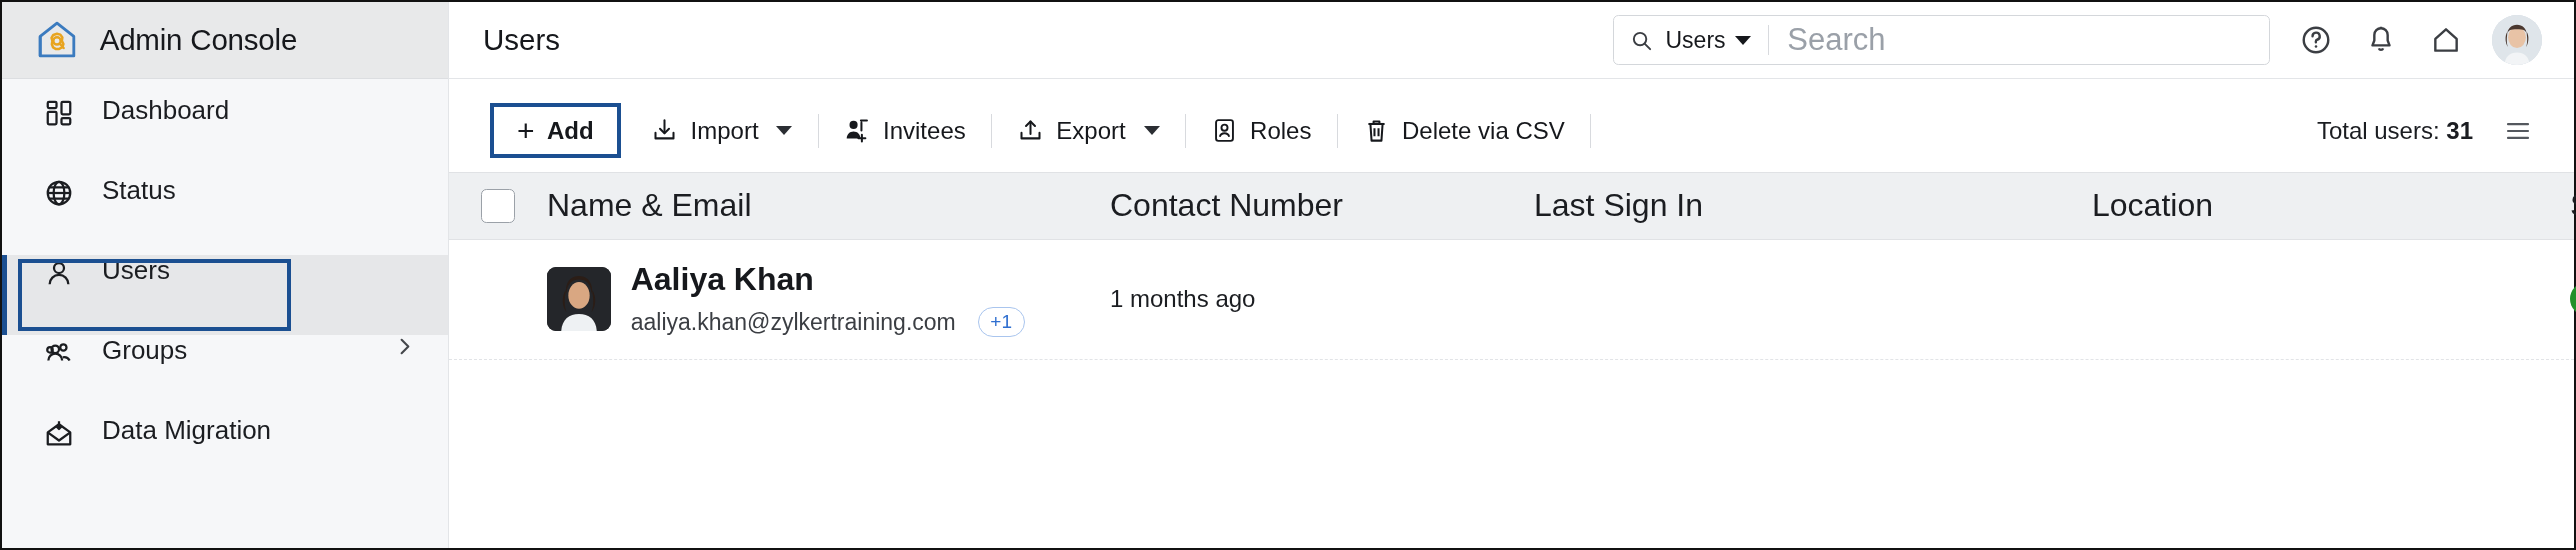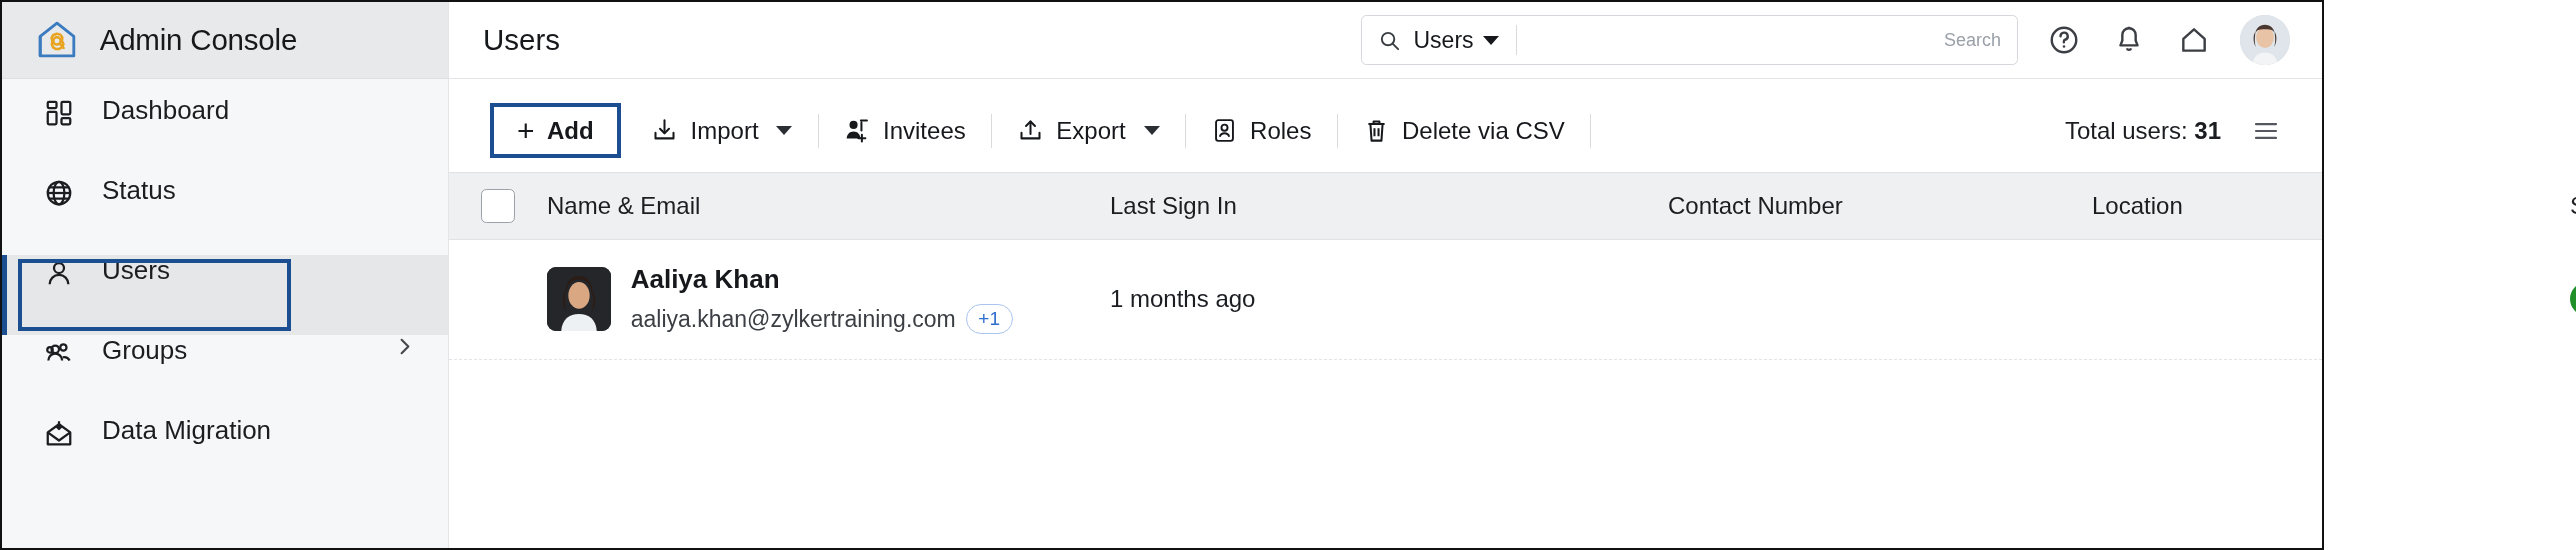--- a/index.html
+++ b/index.html
@@ -4,21 +4,21 @@
 <style>
   * { box-sizing: border-box; margin: 0; padding: 0; }
   html, body {
     width: 2576px; height: 550px;
     background: #ffffff;
     font-family: "Liberation Sans", sans-serif;
     overflow: hidden;
   }
   .app {
     position: relative;
-    width: 2324px; height: 550px;
+    width: 2576px; height: 550px;
     display: flex;
     border: 2.7px solid #111111;
     background: #bef264;
   }
 
   
   .sidebar {
     width: 447px;
     flex: 0 0 447px;
     background: #f6f7f9;
@@ -133,26 +133,25 @@
   .scope .caret {
     width: 0; height: 0;
     border-left: 8px solid transparent;
     border-right: 8px solid transparent;
     border-top: 9.8px solid #16181c;
   }
   .vdiv { width: 0.9px; height: 30px; background: #d8dade; margin: 0 5.4px; }
   .search-input {
     flex: 1 1 auto;
     border: none; outline: none;
-    font-size: 18px;
+    font-size: 31px;
     font-family: "Liberation Sans", sans-serif;
     color: #16181c;
     background: transparent;
     min-width: 0;
-    text-align: right;
   }
   .search-input::placeholder { color: #9aa0a8; }
 
   .icon-btn {
     width: 38px; height: 38px;
     display: flex; align-items: center; justify-content: center;
     color: #3b3e43;
     cursor: pointer;
   }
   .avatar {
@@ -222,21 +221,21 @@
     display: flex;
     align-items: center;
     height: 68px;
     flex: 0 0 68px;
     background: #eef0f2;
     border-top: 0.9px solid #e0e2e5;
     border-bottom: 0.9px solid #e0e2e5;
     padding: 0 32px 0 0;
   }
   .th {
-    font-size: 24px;
+    font-size: 32px;
     color: #1b1d21;
     white-space: nowrap;
   }
   .col-check { width: 98px; flex: 0 0 98px; display: flex; align-items: center; justify-content: center; }
   .col-name  { width: 563px; flex: 0 0 563px; }
   .col-sign  { width: 558px; flex: 0 0 558px; }
   .col-phone { width: 424px; flex: 0 0 424px; }
   .col-loc   { width: 478px; flex: 0 0 478px; }
   .col-status{ flex: 1 1 auto; }
   .cbox {
@@ -257,22 +256,22 @@
     background: #ffffff;
   }
   .user-cell { display: flex; align-items: center; gap: 0; }
   .u-avatar {
     width: 64px; height: 64px; border-radius: 9px;
     overflow: hidden; flex: 0 0 64px;
     background: #2a2d31;
     margin-right: 0;
   }
   .u-text { display: flex; flex-direction: column; gap: 9px; }
-  .u-name { font-size: 26px; font-weight: 700; color: #16181c; }
-  .u-mail-row { display: flex; align-items: center; gap: 10px; }
+  .u-name { font-size: 32px; font-weight: 700; color: #16181c; }
+  .u-mail-row { display: flex; align-items: center; gap: 22px; }
   .u-mail { font-size: 23px; color: #3b3e43; }
   .u-badge {
     font-size: 19px;
     color: #2f6fd0;
     border: 1.8px solid #a9c5ee;
     border-radius: 892px;
     padding: 2.7px 11.6px 3.6px 11.6px;
     cursor: pointer;
     white-space: nowrap;
   }
@@ -520,22 +519,22 @@
         </div>
       </div>
 
       <div class="table">
 
         <div class="thead">
           <div class="col-check">
             <span class="cbox"></span>
           </div>
           <div class="th col-name">Name &amp; Email</div>
+          <div class="th col-phone">Contact Number</div>
           <div class="th col-sign">Last Sign In</div>
-          <div class="th col-phone">Contact Number</div>
           <div class="th col-loc">Location</div>
           <div class="th col-status">Status</div>
 
         </div>
 
         <div class="trow">
           <div class="col-check">
             <span class="cbox" style="visibility:hidden"></span>
           </div>
 

